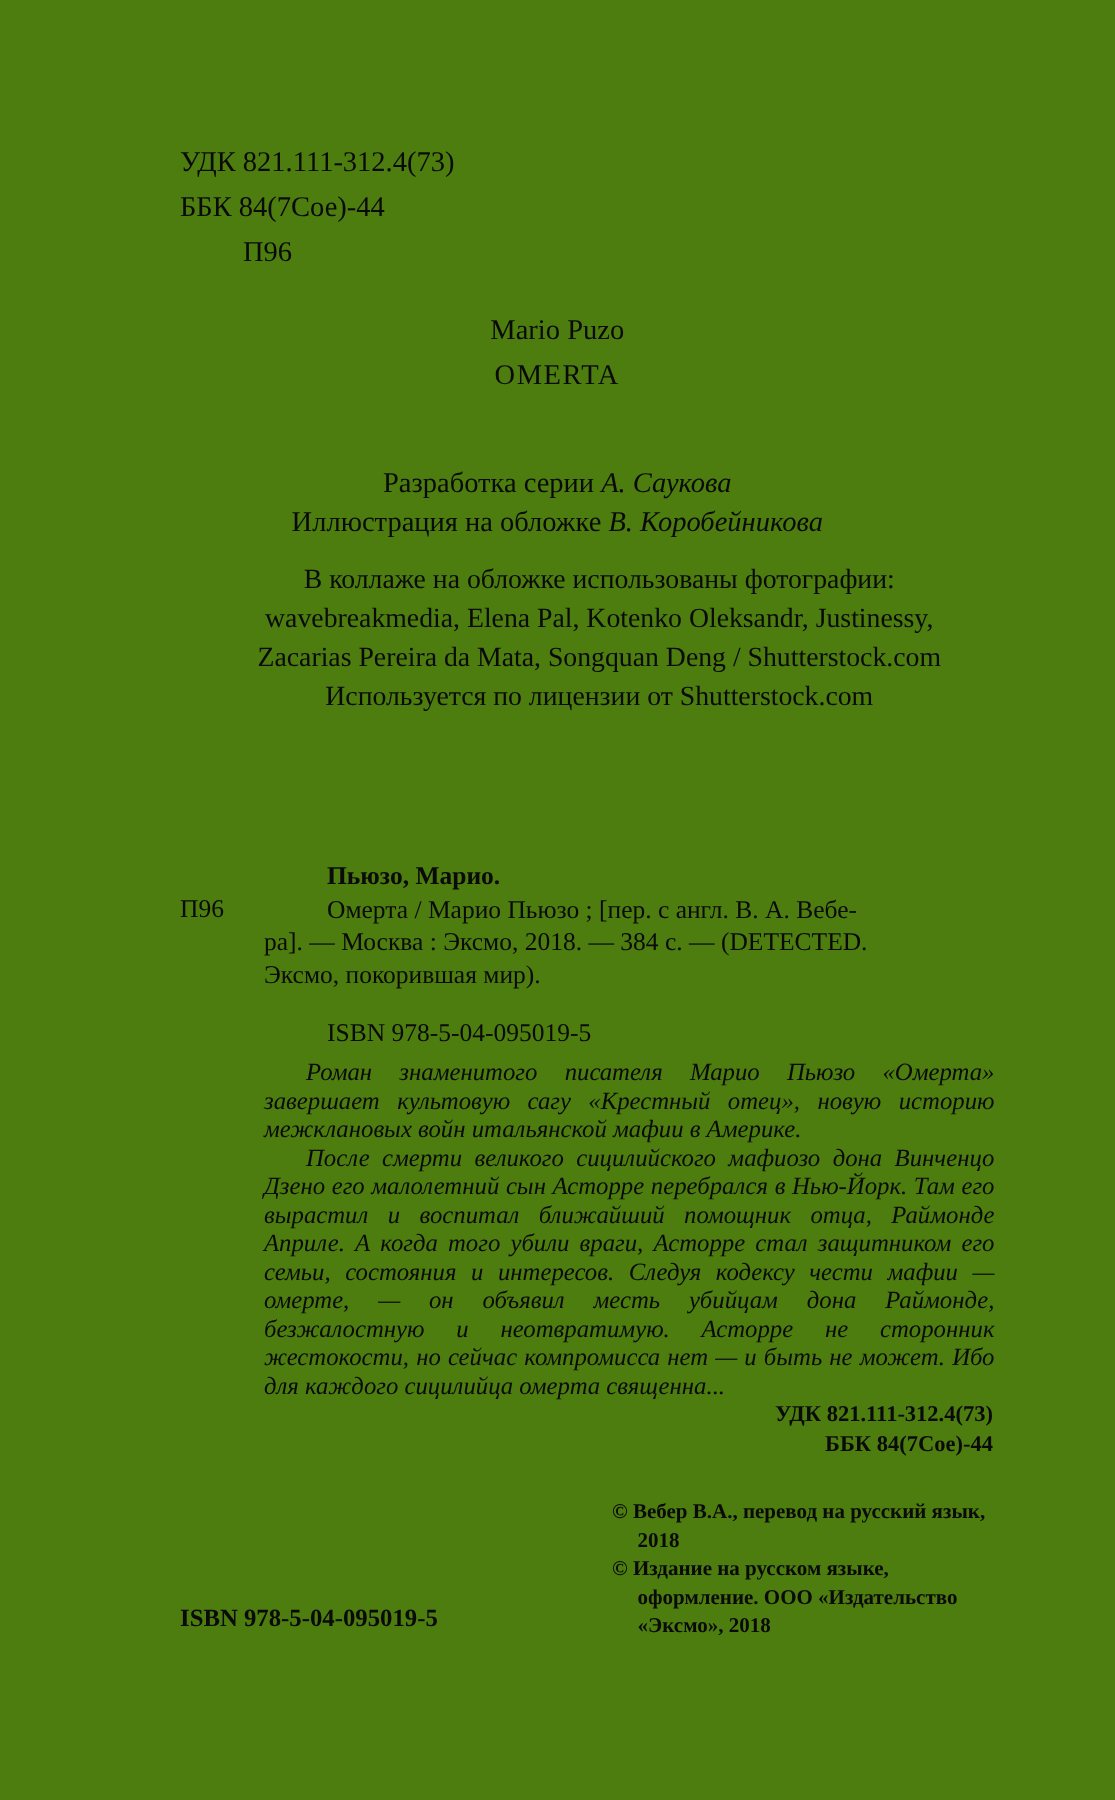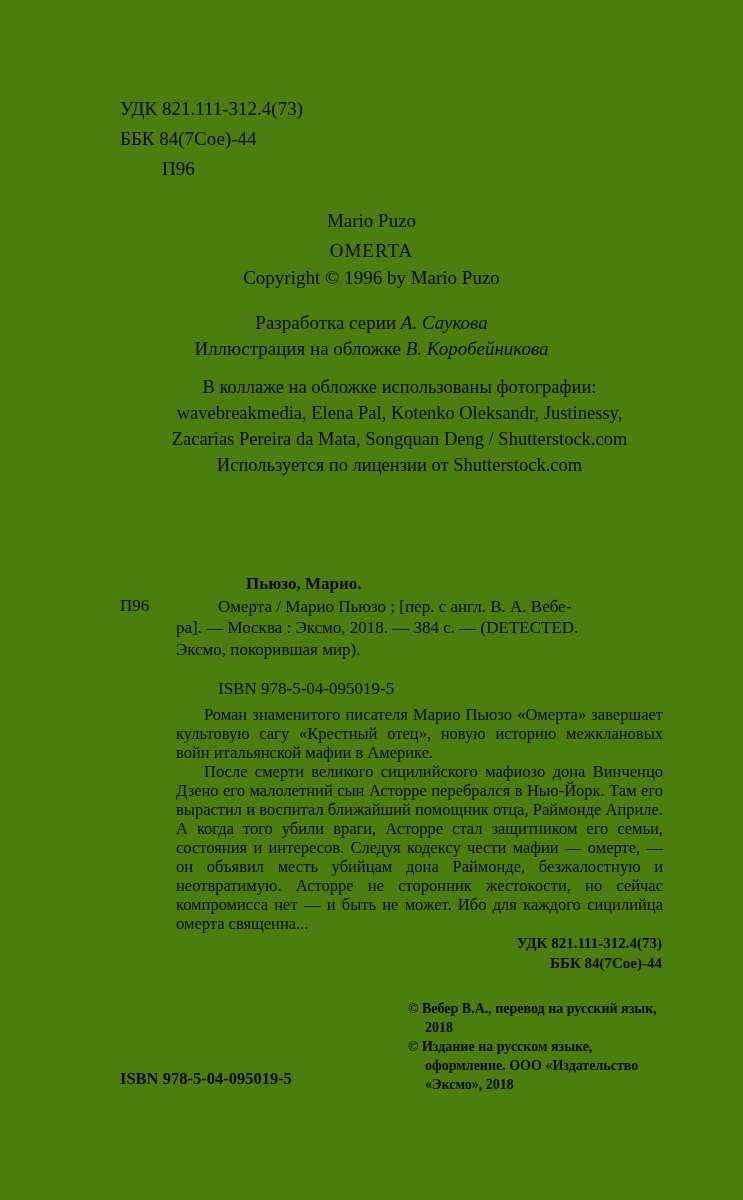--- a/index.html
+++ b/index.html
@@ -24,29 +24,29 @@
   .cline { left: 0; width: 743px; text-align: center; font-size: 19px; white-space: nowrap; }
   .c-author    { top: 210px; }
   .c-title     { top: 240px; letter-spacing: 1px; }
   .c-copy      { top: 267px; }
   .c-series    { top: 312px; }
   .c-illustr   { top: 338px; text-align: center; }
   .collage { left: 0; top: 374px; width: 743px; text-align: center; font-size: 18.5px; line-height: 26px; margin-left: 28px; }
 
   
   .card { font-size: 17px; white-space: nowrap; }
-  .card-heading { left: 218px; top: 574px; font-weight: bold; margin-left: 28px; }
+  .card-heading { left: 218px; top: 574px; font-weight: bold; }
   .card-code    { left: 120px; top: 596px; }
   .card-l1      { left: 218px; top: 572px; margin-top: 25px; }
   .card-l2      { left: 176px; top: 618px; }
   .card-l3      { left: 176px; top: 640px; }
   .card-isbn    { left: 218px; top: 679px; }
 
   
-  .annotation { left: 176px; top: 705px; width: 487px; font-size: 16.5px; line-height: 19px; text-align: justify; }
+  .annotation { left: 176px; top: 705px; width: 487px; font-size: 16.5px; line-height: 19px; text-align: justify; font-style: italic; }
   .annotation p { text-indent: 28px; }
 
   
   .codes-br { right: 81px; top: 933px; text-align: right; font-size: 15px; line-height: 20px; font-weight: bold; }
 
   
   .copyright { left: 408px; top: 999px; width: 262px; font-size: 14px; line-height: 19px; font-weight: bold; }
   .copyright .item { padding-left: 17px; text-indent: -17px; }
 
   
@@ -60,21 +60,20 @@
 <div class="page">
 
   <div class="abs top-codes">
     <div>УДК 821.111-312.4(73)</div>
     <div>ББК 84(7Сое)-44</div>
     <div class="indent">П96</div>
   </div>
 
   <div class="abs cline c-author">Mario Puzo</div>
   <div class="abs cline c-title">OMERTA</div>
-  <div class="abs cline c-copy">Copyright © 1996 by Mario Puzo</div>
 
   <div class="abs cline c-series">
     <span>Разработка серии </span><i>А. Саукова</i>
   </div>
   <div class="abs cline c-illustr">
     <span>Иллюстрация на обложке </span><i>В. Коробейникова</i>
   </div>
 
   <div class="abs collage">
     <div>В коллаже на обложке использованы фотографии:</div>

